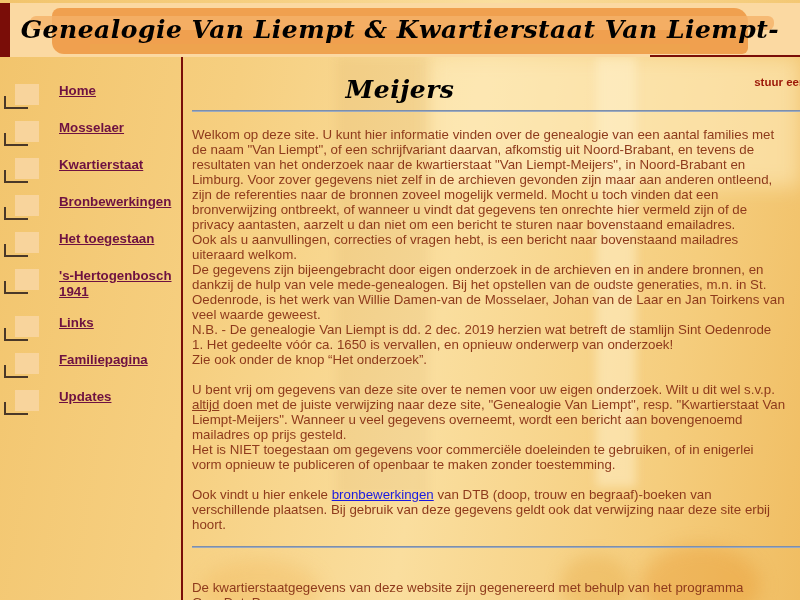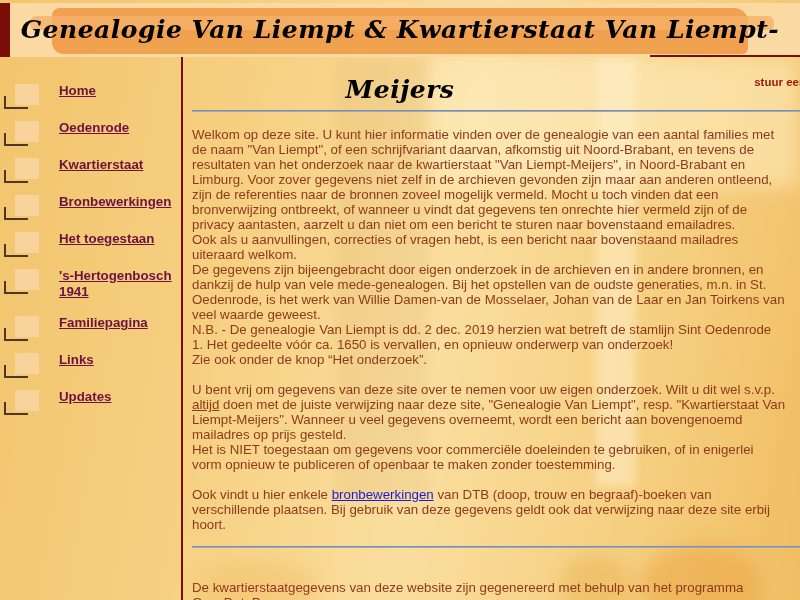--- a/index.html
+++ b/index.html
@@ -79,45 +79,45 @@
   <h1 class="banner-title">Genealogie Van Liempt &amp; Kwartierstaat Van Liempt-Meijers</h1>
 </header>
 
 <nav class="sidebar" id="sidebar">
     <div class="nav-row">
       <div class="nav-square"></div>
       <a class="nav-label">Home</a>
     </div>
     <div class="nav-row">
       <div class="nav-square"></div>
-      <a class="nav-label">Oedenrode</a>
+      <a class="nav-label">Mosselaer</a>
     </div>
     <div class="nav-row">
       <div class="nav-square"></div>
       <a class="nav-label">Kwartierstaat</a>
     </div>
     <div class="nav-row">
       <div class="nav-square"></div>
       <a class="nav-label">Bronbewerkingen</a>
     </div>
     <div class="nav-row">
       <div class="nav-square"></div>
       <a class="nav-label">Het toegestaan</a>
     </div>
     <div class="nav-row">
       <div class="nav-square"></div>
       <a class="nav-label">'s-Hertogenbosch 1941</a>
     </div>
     <div class="nav-row">
       <div class="nav-square"></div>
-      <a class="nav-label">Familiepagina</a>
+      <a class="nav-label">Links</a>
     </div>
     <div class="nav-row">
       <div class="nav-square"></div>
-      <a class="nav-label">Links</a>
+      <a class="nav-label">Familiepagina</a>
     </div>
     <div class="nav-row">
       <div class="nav-square"></div>
       <a class="nav-label">Updates</a>
     </div>
   </nav>
 <div class="vdivider"></div>
 
 <main class="content">
 

